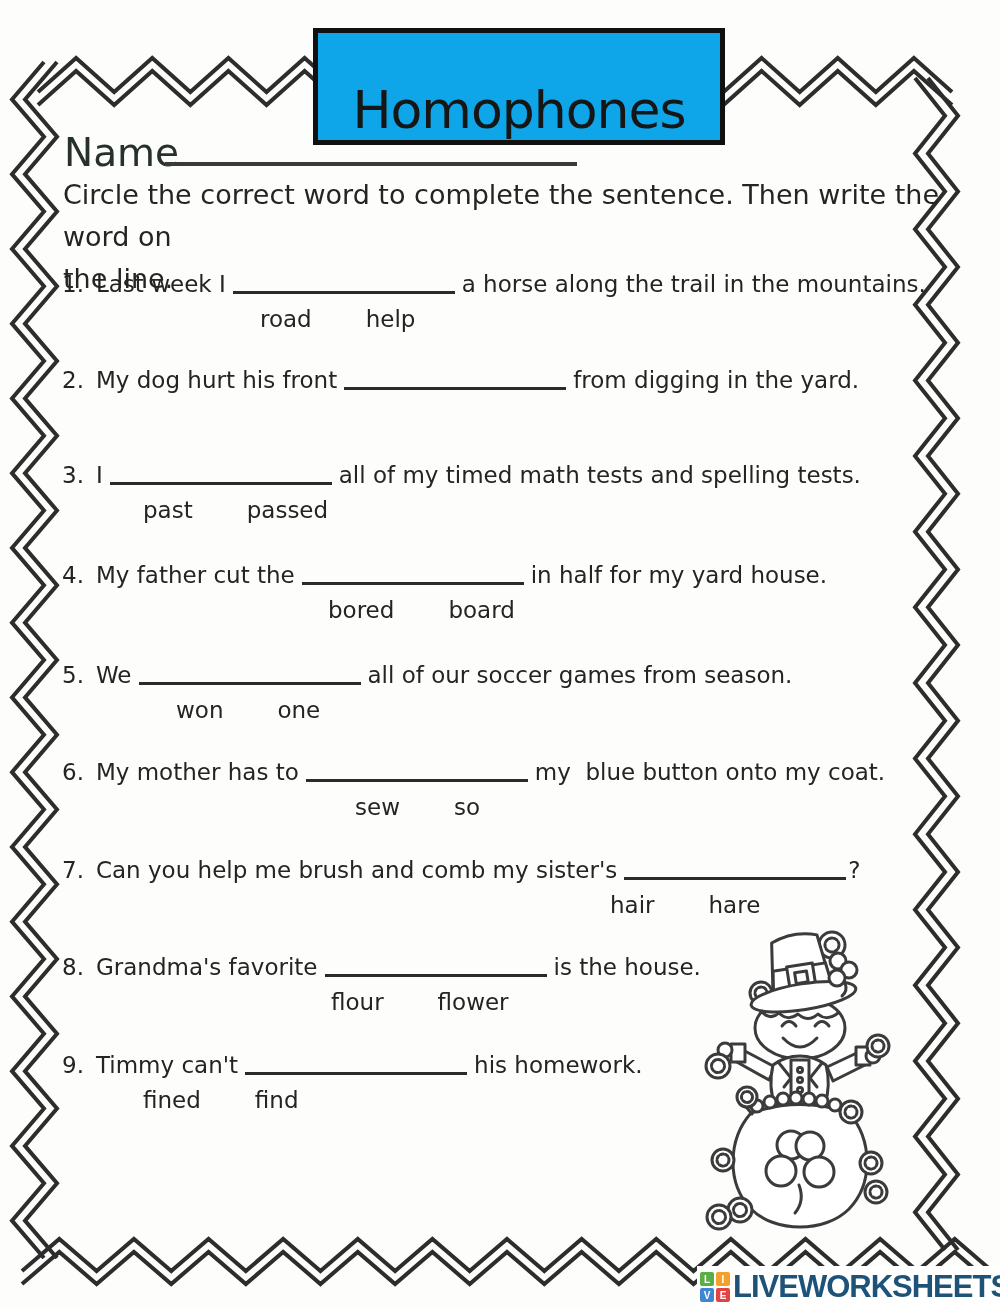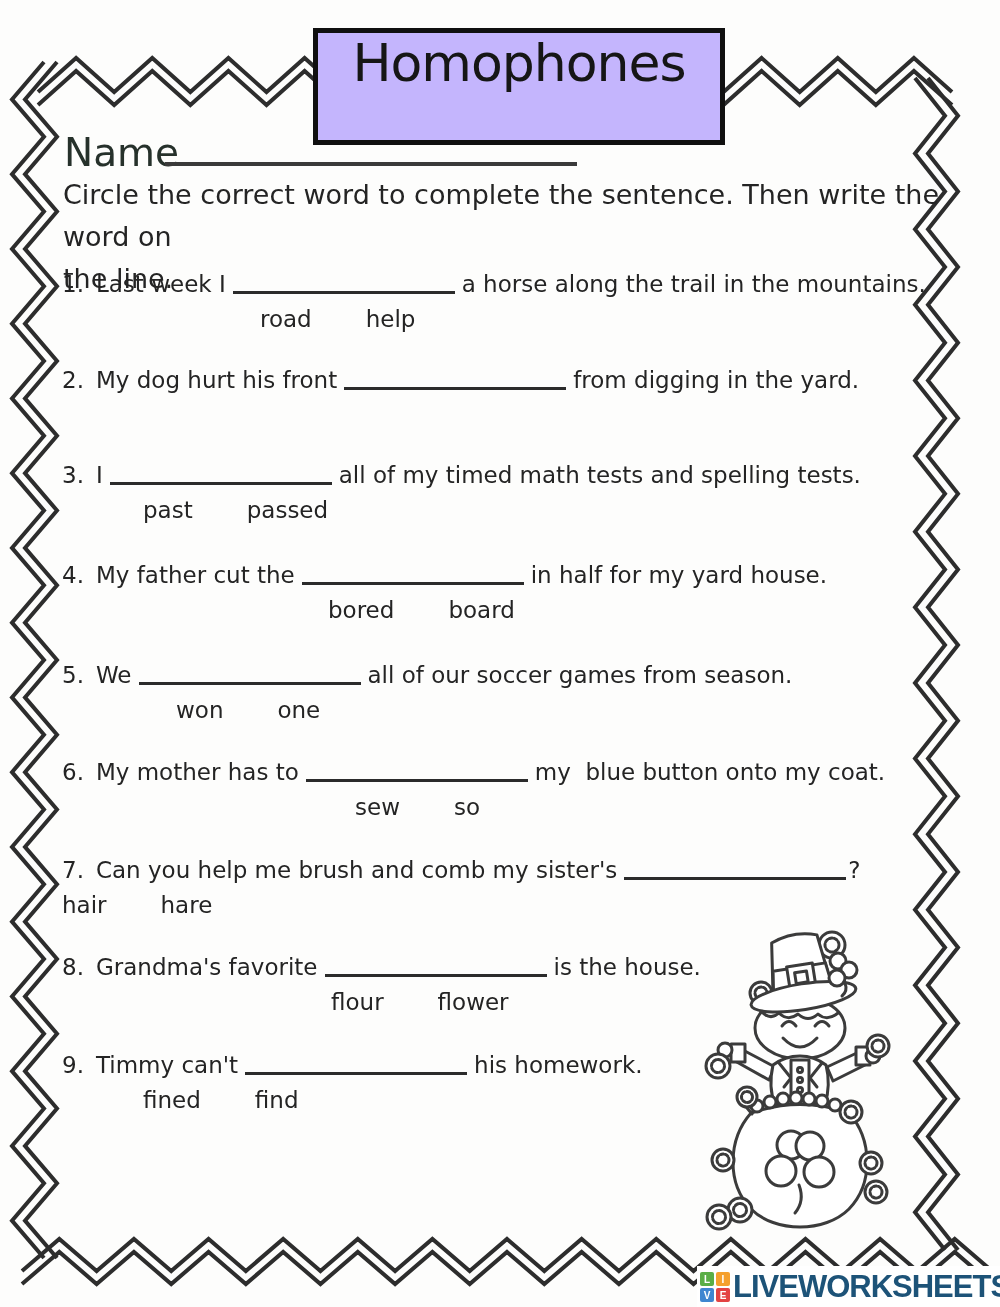--- a/index.html
+++ b/index.html
@@ -1,39 +1,39 @@
 <!DOCTYPE html>
 <html><head>
 <meta charset="utf-8">
 <style>
   html,body{margin:0;padding:0;background:#ffffff;}
   .page{position:relative;width:1000px;height:1307px;background:#fdfdfc;overflow:hidden;
         font-family:"DejaVu Sans",sans-serif;color:#242424;}
   #zigzag{position:absolute;left:0;top:0;z-index:1;}
   #zigzag polyline{stroke:#2d2d2d;stroke-width:4;fill:none;}
-  .title-box{position:absolute;left:313px;top:28px;width:402px;height:107px;background:#c4b5fd;
-             border:5px solid #101010;z-index:3;display:flex;align-items:flex-start;justify-content:center;}
+  .title-box{position:absolute;left:313px;top:28px;width:402px;height:107px;background:#0ea5e9;
+             border:5px solid #101010;z-index:3;display:flex;align-items:flex-end;justify-content:center;}
   .title-text{font-size:52px;letter-spacing:-1px;color:#161616;}
   .name-row{position:absolute;left:64px;top:130px;z-index:2;}
   .name-label{font-size:39px;color:#26312b;}
   .name-line{position:absolute;left:165px;top:162px;width:412px;height:4px;background:#3a3a3a;z-index:2;}
   .instructions{position:absolute;left:63px;top:174px;width:900px;font-size:27px;line-height:1.55;z-index:2;}
   .item{position:absolute;left:62px;width:900px;z-index:2;font-size:23px;}
   .sentence{white-space:pre;}
   .num{margin-right:12px;}
   .before{margin-right:7px;}
   .after{margin-left:7px;}
   .blank{display:inline-block;width:222px;height:18px;border-bottom:3px solid #2b2b2b;vertical-align:-2px;}
   .options{margin-top:9px;white-space:pre;}
   .opt1{margin-right:54px;}
   .i1{top:271px}.i2{top:367px}.i3{top:462px}.i4{top:562px}.i5{top:662px}
   .i6{top:759px}.i7{top:857px}.i8{top:954px}.i9{top:1052px}.i10{top:1147px}
   .i1 .options{margin-left:198px}.i2 .options{margin-left:311px}.i3 .options{margin-left:81px}
   .i4 .options{margin-left:266px}.i5 .options{margin-left:114px}.i6 .options{margin-left:293px}
-  .i7 .options{}.i8 .options{margin-left:269px}.i9 .options{margin-left:81px}
+  .i7 .options{margin-left:548px}.i8 .options{margin-left:269px}.i9 .options{margin-left:81px}
   .i10 .options{margin-left:373px}
   .i7 .after,.i10 .after{margin-left:2px;}
   .leprechaun{position:absolute;left:695px;top:925px;z-index:2;}
   .leprechaun *{vector-effect:none;}
   .logo{position:absolute;left:697px;top:1266px;z-index:4;display:flex;align-items:center;
         background:#fff;padding:3px 6px 3px 3px;}
   .logo-grid{display:grid;grid-template-columns:14px 14px;grid-template-rows:14px 14px;gap:2px;margin-right:3px;}
   .logo-sq{display:flex;align-items:center;justify-content:center;color:#fff;font-size:10px;
            font-weight:bold;border-radius:2px;font-family:"Liberation Sans",sans-serif;}
   .logo-text{font-family:"Liberation Sans",sans-serif;font-weight:bold;font-size:31px;letter-spacing:-1px;}

